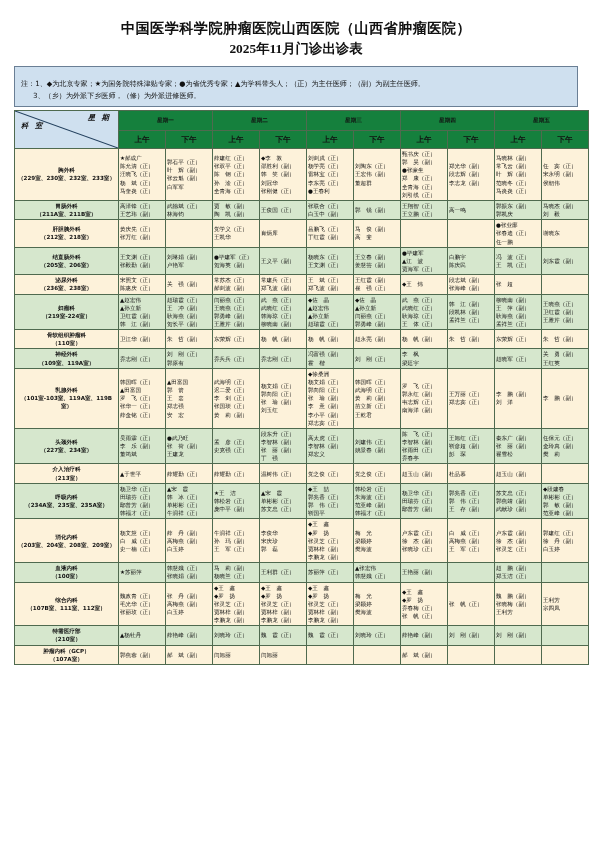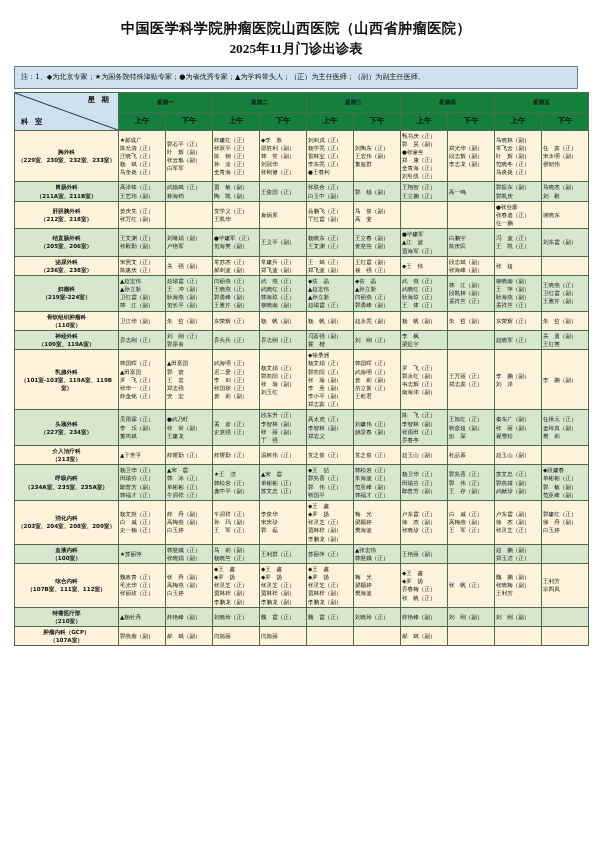--- a/index.html
+++ b/index.html
@@ -13,21 +13,21 @@
   }
   .page{width:592px;height:849px;box-sizing:border-box;padding:12px 14px 6px 14px;}
 
   .title-block{text-align:center;margin:6px 0 8px 0;}
   .title-main{font-size:14.2px;font-weight:bold;letter-spacing:.4px;line-height:1.45;}
   .title-sub{font-size:13.4px;font-weight:bold;line-height:1.45;font-family:Liberation Serif, serif;}
 
   .notes{
     border:1px solid #6a7f95;
     background:#cfe0ef;
-    padding:4px 6px 5px 6px;
+    padding:11px 6px 5px 6px;
     font-size:7.1px;
     line-height:1.62;
   }
   .notes div{white-space:nowrap;}
   .notes .ind{padding-left:12px;}
 
   table.sched{
     border-collapse:collapse;
     width:100%;
     table-layout:fixed;
@@ -50,30 +50,31 @@
     height:17px;
   }
   thead th.sub{font-size:7.6px;height:15px;}
 
   th.corner{
     position:relative;
     background:#cfe0ef;
     padding:0;
     width:104px;
     height:34px;
+    font-style:italic;
   }
   th.corner .diag{
     position:absolute;inset:0;
   }
   th.corner .diag svg{display:block;width:100%;height:100%;}
   th.corner .lbl-week{
     position:absolute;right:7px;top:2px;font-size:7.4px;font-weight:bold;letter-spacing:2px;
   }
   th.corner .lbl-dept{
-    position:absolute;left:6px;bottom:2px;font-size:7.4px;font-weight:bold;letter-spacing:2px;
+    position:absolute;left:6px;bottom:16px;font-size:7.4px;font-weight:bold;letter-spacing:2px;
   }
 
   td.dept{
     text-align:center;
     font-weight:bold;
     font-size:6.4px;
     line-height:1.5;
     padding:2px 2px;
   }
   td.cell{
@@ -91,20 +92,21 @@
 
 <div class="page">
 
   <div class="title-block">
     <div class="title-main">中国医学科学院肿瘤医院山西医院（山西省肿瘤医院）</div>
     <div class="title-sub">2025年11月门诊出诊表</div>
   </div>
 
   <div class="notes">
     <div>注：1、◆为北京专家；★为国务院特殊津贴专家；●为省优秀专家；▲为学科带头人；（正）为主任医师；（副）为副主任医师。</div>
+    <div class="ind">3、（乡）为外派下乡医师，（修）为外派进修医师。</div>
   </div>
 
   <table class="sched">
     <colgroup>
       <col style="width:104px">
       <col span="10" style="width:47px">
     </colgroup>
     <thead>
       <tr>
         <th class="corner" rowspan="2">

